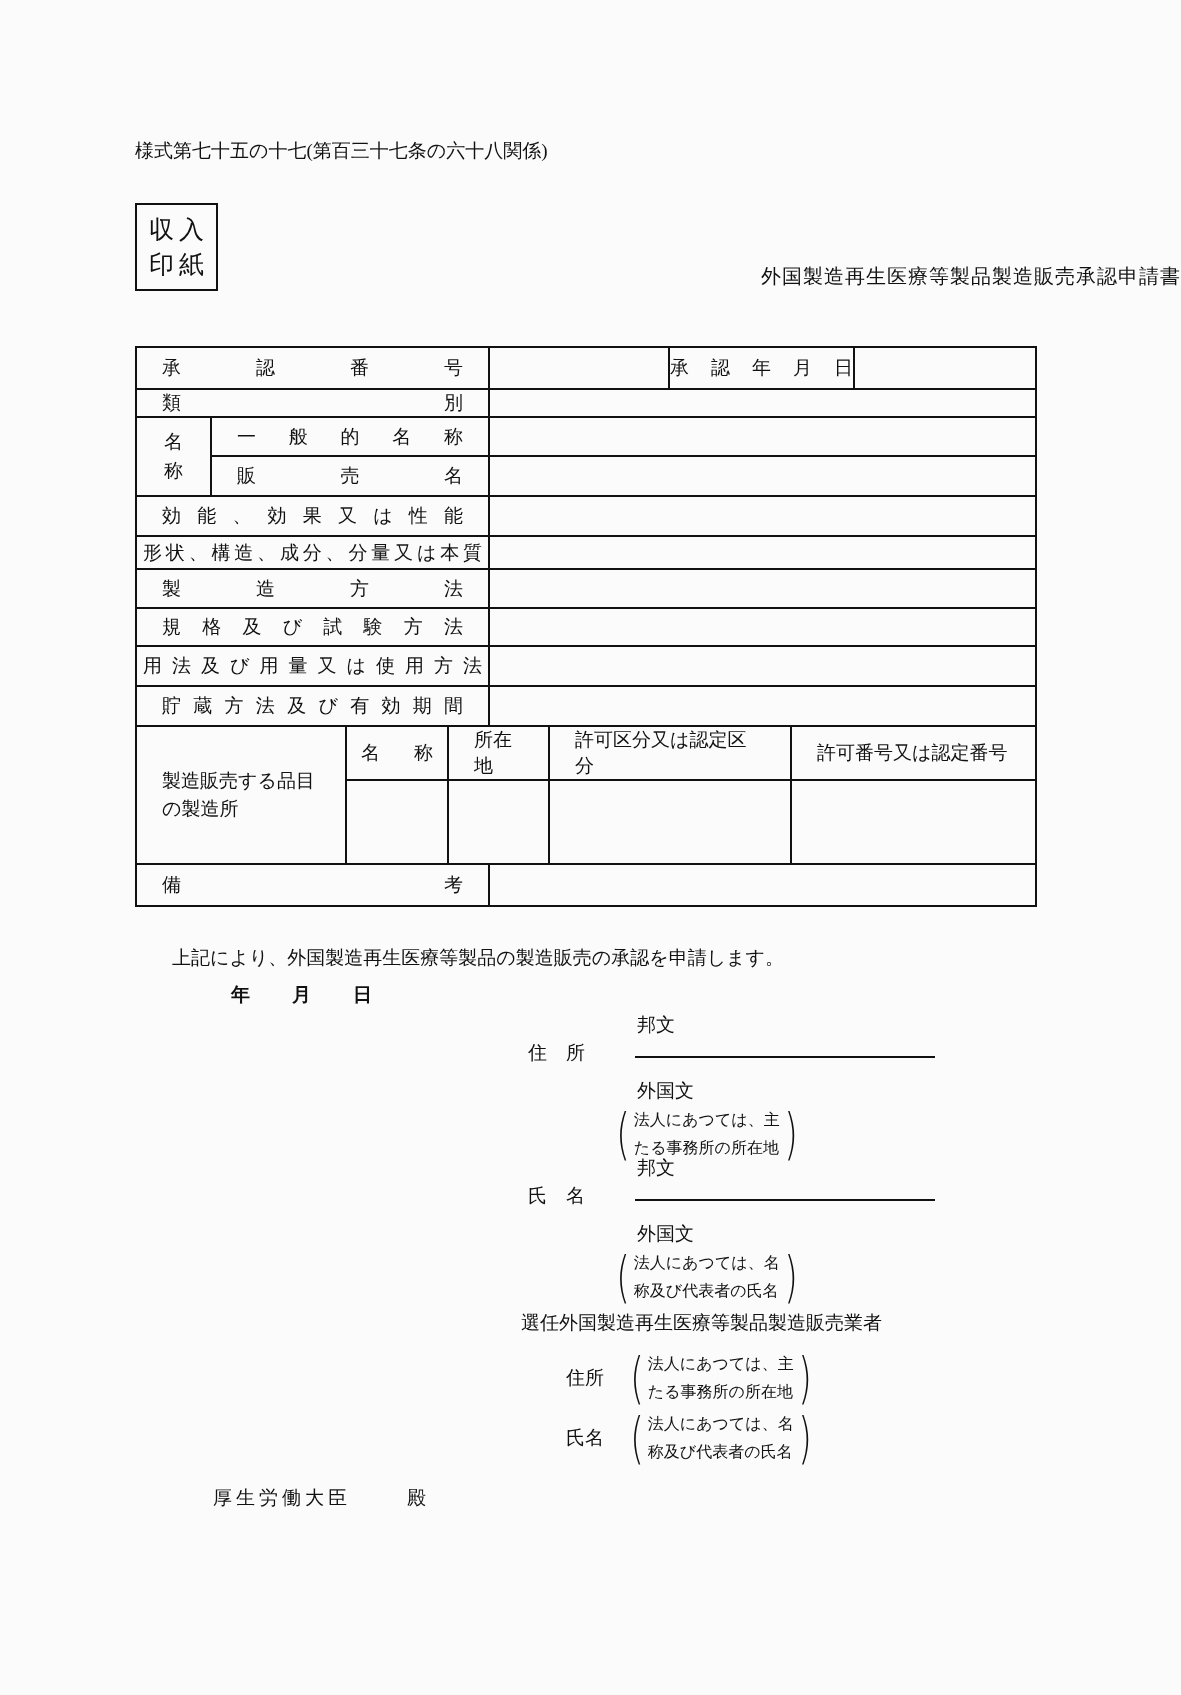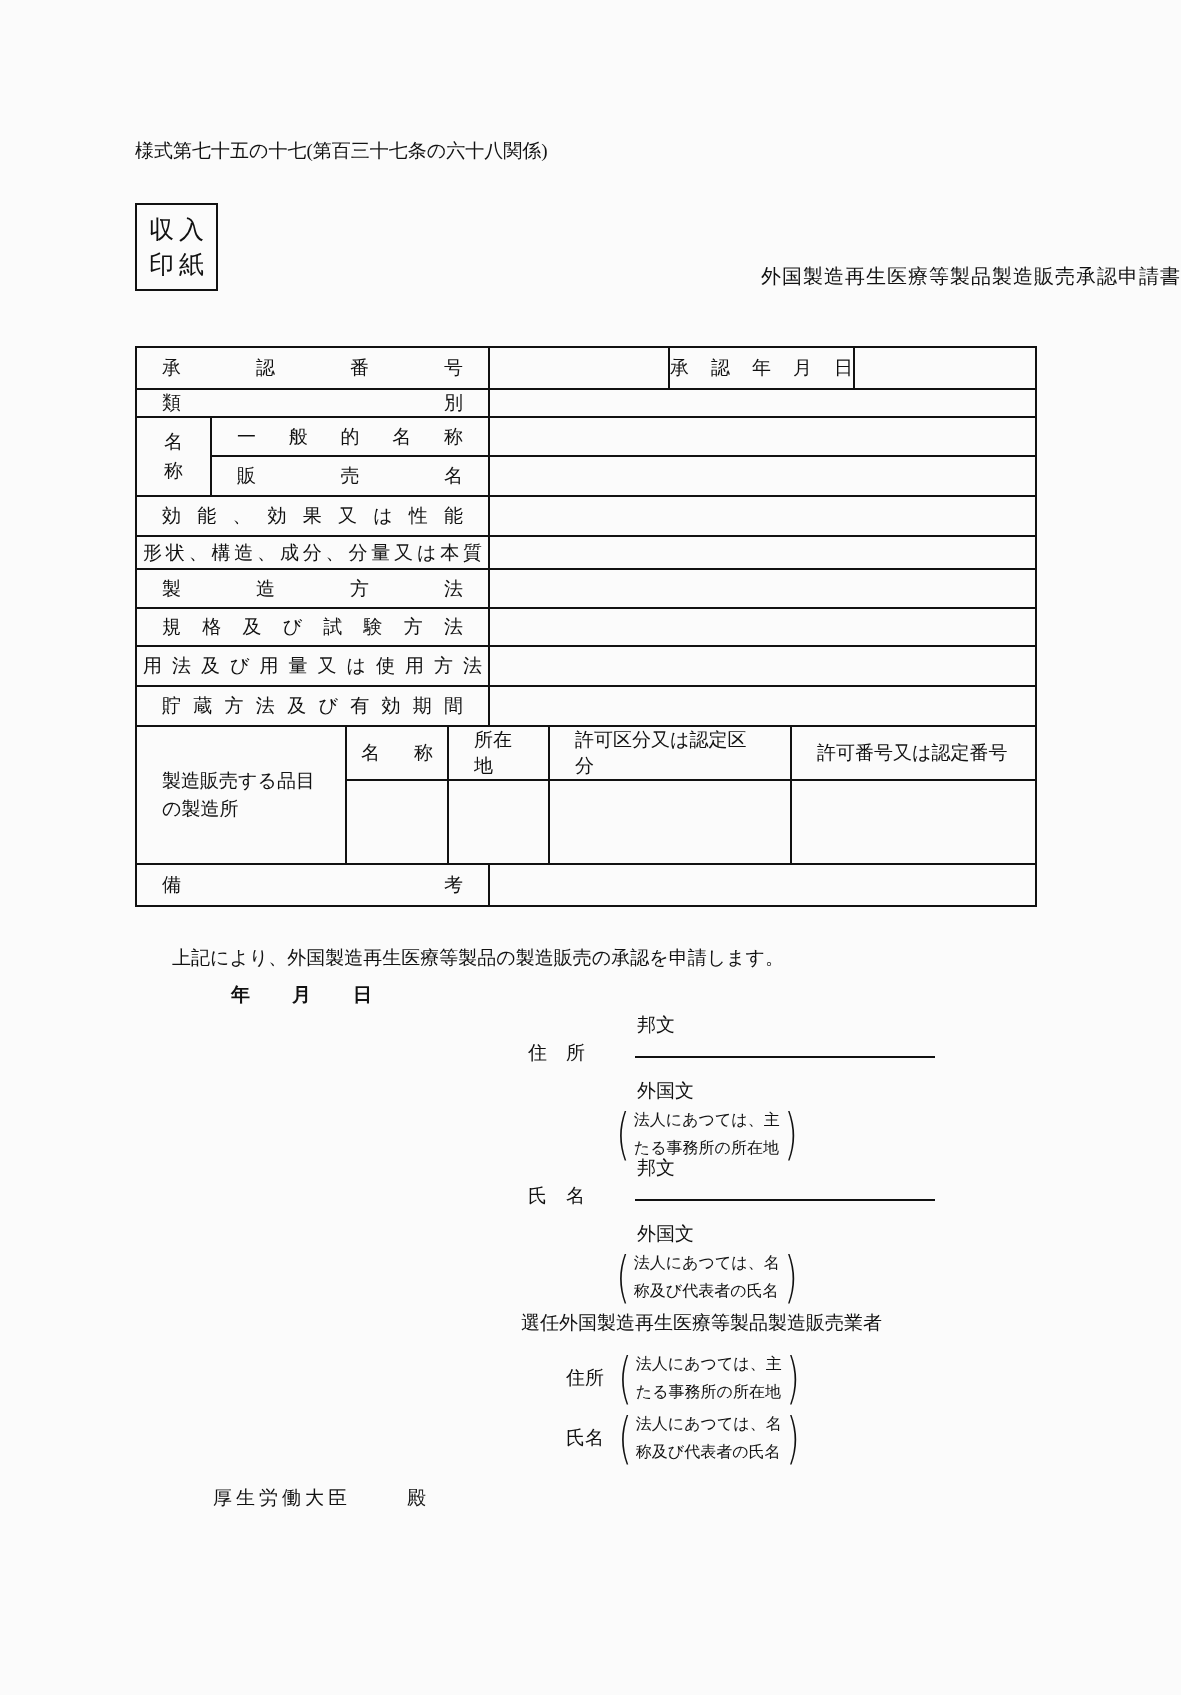--- a/index.html
+++ b/index.html
@@ -46,21 +46,21 @@
   .uline{position:absolute;height:0;border-bottom:2px solid #111;}
 
   
   .paren-note{display:flex;align-items:center;}
   .paren{font-size:56px;font-weight:300;line-height:0.9;transform:scaleX(0.62);font-family:"DejaVu Sans",sans-serif;}
   .note-lines{font-size:16px;line-height:28px;}
 
   .gap-date span{display:inline-block;margin-right:42px;}
   .minister{letter-spacing:4px;}
   .minister-gap{display:inline-block;width:56px;}
-  .agent-row{display:flex;align-items:center;gap:10px;}
+  .agent-row{display:flex;align-items:center;gap:22px;}
 </style>
 </head>
 <body>
 
 <div class="page">
 
   <div class="abs fs" style="left:135px;top:138px;">様式第七十五の十七(第百三十七条の六十八関係)</div>
 
   <div class="stamp-box">
     <div class="stamp-line">収入</div>

